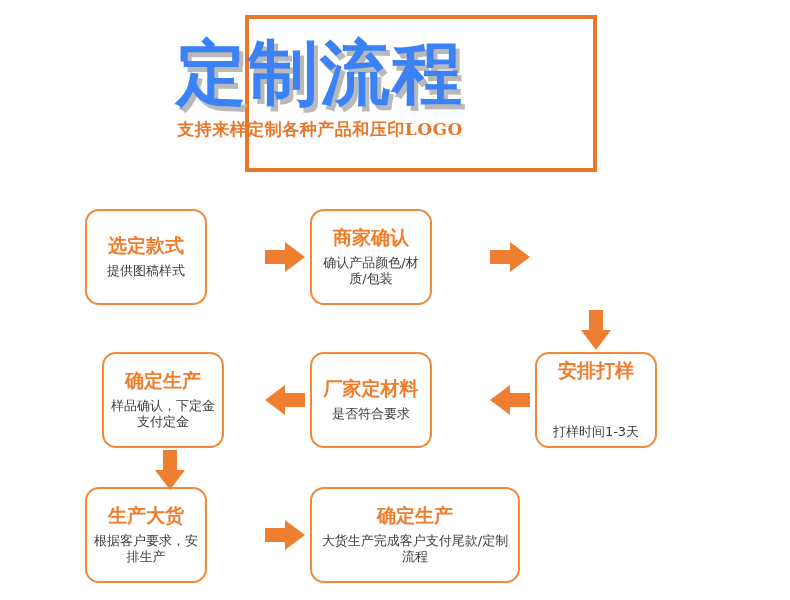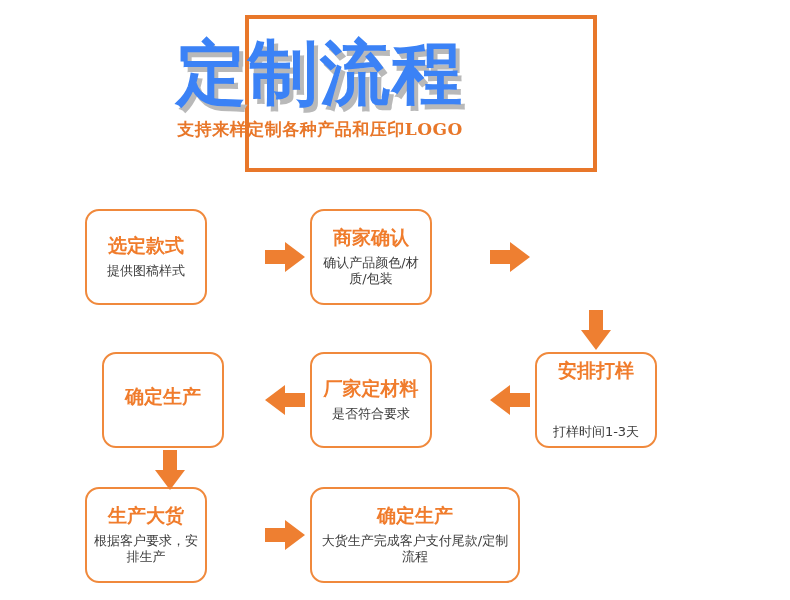--- a/index.html
+++ b/index.html
@@ -149,20 +149,21 @@
     <div class="box-sub">打样时间1-3天</div>
   </div>
 
   <div class="flow-box" style="left:310px; top:352px;">
     <div class="box-title">厂家定材料</div>
     <div class="box-sub">是否符合要求</div>
   </div>
 
   <div class="flow-box" style="left:102px;  top:352px;">
     <div class="box-title">确定生产</div>
+    <div class="box-sub">样品确认，下定金支付定金</div>
   </div>
 
   <div class="flow-box" style="left:85px;  top:487px;">
     <div class="box-title">生产大货</div>
     <div class="box-sub">根据客户要求，安排生产</div>
   </div>
 
   <div class="flow-box" style="left:310px; top:487px; width:210px;">
     <div class="box-title">确定生产</div>
     <div class="box-sub">大货生产完成客户支付尾款/定制流程</div>

